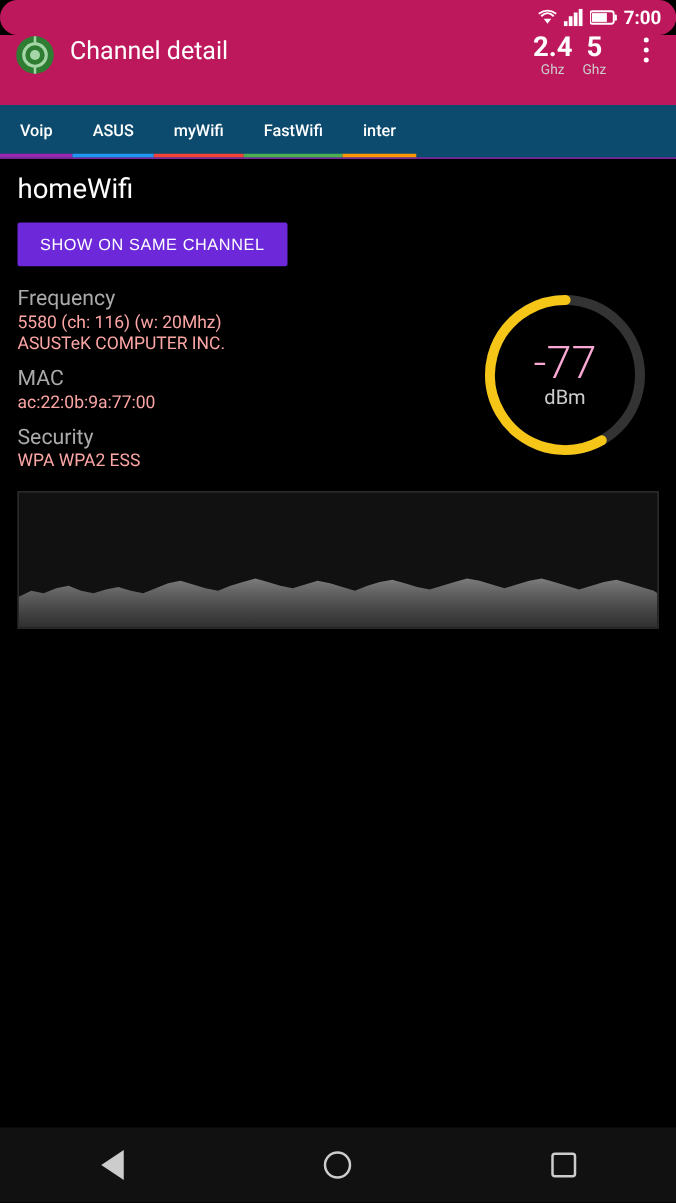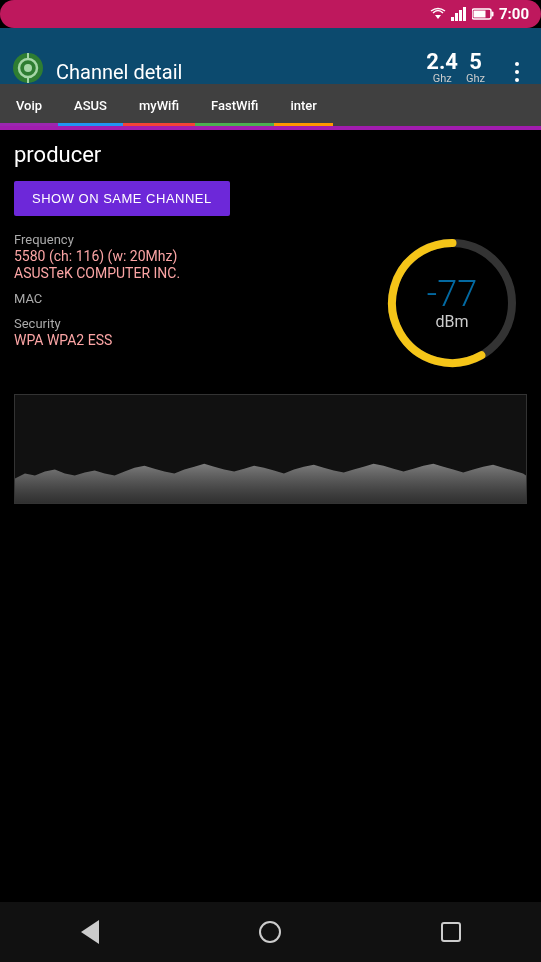--- a/index.html
+++ b/index.html
@@ -31,24 +31,24 @@
       gap: 5px;
     }
     .status-time {
       font-size: 15px;
       font-weight: bold;
       color: #fff;
     }
 
     
     .toolbar {
-      background: #0c4a6e;
+      background: #be185d;
       height: 56px;
       display: flex;
-      align-items: flex-end;
+      align-items: flex-start;
       padding: 0 12px;
       gap: 12px;
     }
     .toolbar-logo {
       width: 32px;
       height: 32px;
     }
     .toolbar-title {
       flex: 1;
       font-size: 20px;
@@ -90,23 +90,23 @@
       width: 4px;
       height: 4px;
       background: #fff;
       border-radius: 50%;
       margin: 0 auto;
     }
 
     
     .tabs-container {
       display: flex;
-      background: #404040;
+      background: #0c4a6e;
       overflow-x: auto;
-      border-bottom: 4px solid #a21caf;
+      border-bottom: 1px solid #a21caf;
     }
     .tabs-container::-webkit-scrollbar { display: none; }
     .tab {
       padding: 14px 16px 10px;
       font-size: 13px;
       font-weight: 500;
       color: #aaa;
       cursor: pointer;
       white-space: nowrap;
       border-bottom: 3px solid transparent;
@@ -147,21 +147,21 @@
       display: flex;
       gap: 16px;
       align-items: flex-start;
     }
 
     .info-section {
       flex: 1;
     }
 
     .info-label {
-      font-size: 13px;
+      font-size: 17px;
       color: #aaa;
       margin-top: 10px;
     }
     .info-label:first-child { margin-top: 0; }
 
     .info-value {
       font-size: 14px;
       color: #fca5a5;
       margin-top: 1px;
     }
@@ -183,21 +183,21 @@
     .gauge-text {
       position: absolute;
       top: 50%;
       left: 50%;
       transform: translate(-50%, -50%);
       text-align: center;
     }
     .gauge-dbm-val {
       font-size: 36px;
       font-weight: 300;
-      color: #0369a1;
+      color: #f9a8d4;
       line-height: 1;
     }
     .gauge-dbm-unit {
       font-size: 16px;
       color: #ccc;
     }
 
     
     .chart-container {
       margin: 16px 14px 0;
@@ -325,34 +325,35 @@
 
 <div class="tabs-container">
   <div class="tab active-voip">Voip</div>
   <div class="tab active-asus">ASUS</div>
   <div class="tab active-mywifi">myWifi</div>
   <div class="tab active-fastwifi">FastWifi</div>
   <div class="tab active-inter">inter</div>
 </div>
 
 
-<div class="network-name">producer</div>
+<div class="network-name">homeWifi</div>
 
 
 <button class="show-channel-btn">SHOW ON SAME CHANNEL</button>
 
 
 <div class="main-content">
   <div class="info-section">
     <div class="info-label">Frequency</div>
     <div class="info-value">5580 (ch: 116) (w: 20Mhz)</div>
 
     <div class="info-value">ASUSTeK COMPUTER INC.</div>
 
     <div class="info-label">MAC</div>
+    <div class="info-value">ac:22:0b:9a:77:00</div>
 
     <div class="info-label">Security</div>
     <div class="info-value">WPA WPA2 ESS</div>
   </div>
 
   <div class="gauge-container">
     <svg class="gauge-svg" viewBox="0 0 150 150">
 
       <circle cx="75" cy="75" r="60" fill="none" stroke="#333" stroke-width="8"></circle>
 

